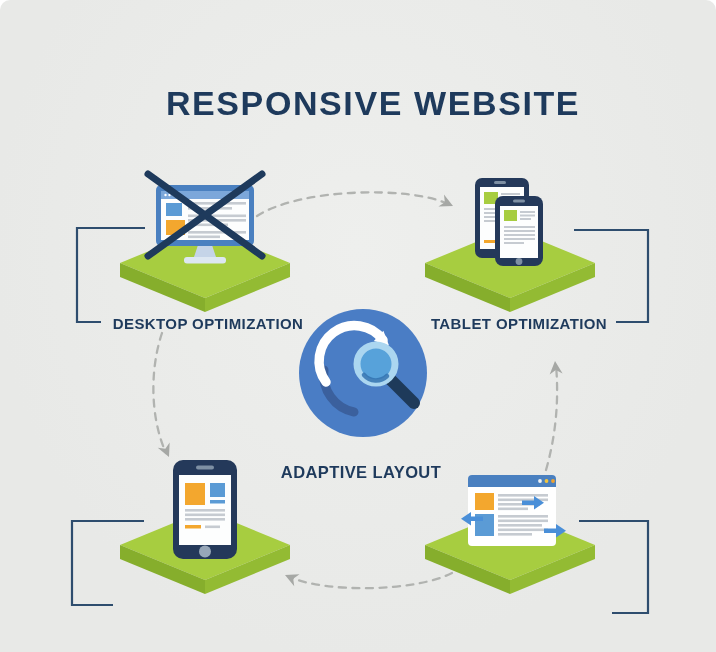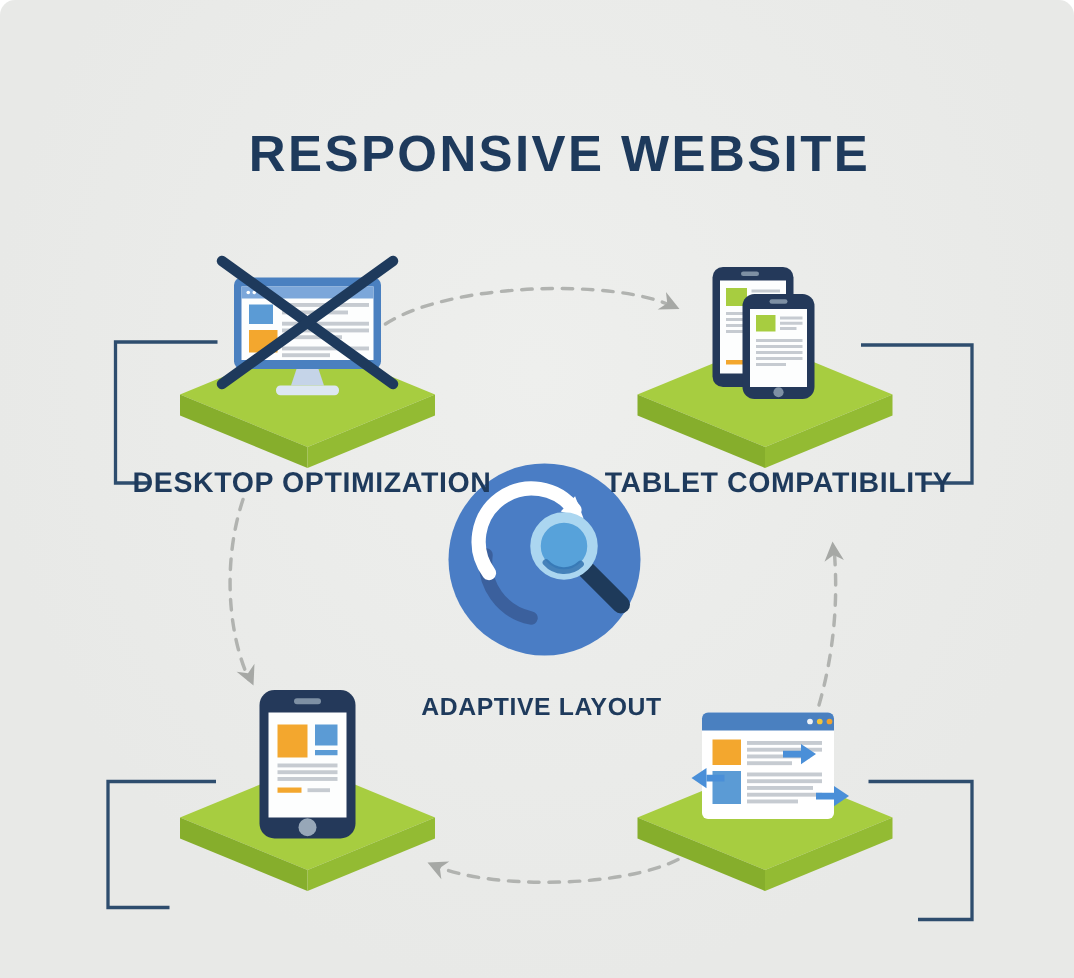--- a/index.html
+++ b/index.html
@@ -11,21 +11,21 @@
   }
   .title{
     position:absolute;left:357px;top:68px;transform:translateX(-50%);
     margin:16px;font-size:34px;font-weight:bold;letter-spacing:1.6px;
     color:var(--heading-navy,#1e3a5c);white-space:nowrap;
   }
   .overlay{position:absolute;left:0;top:0;width:716px;height:652px;}
   .node-icon{position:absolute;width:210px;height:170px;}
   .node-label{
     position:absolute;transform:translate(-50%,-50%);
-    font-weight:bold;font-size:19px;letter-spacing:.4px;
+    font-weight:bold;font-size:15px;letter-spacing:.4px;
     color:var(--heading-navy,#1e3a5c);white-space:nowrap;
   }
   .center-label{font-size:16.5px;}
   
   .pt{fill:var(--platform-top,#a7cd40);}
   .pl{fill:var(--platform-left,#86ae2c);}
   .pr{fill:var(--platform-right,#93bb33);}
   .navy{fill:var(--device-navy,#24395a);}
   .sq-orange{fill:var(--orange,#f3a72e);}
   .sq-blue{fill:var(--content-blue,#5b9bd5);}
@@ -173,16 +173,16 @@
     <circle cx="75" cy="73" r="64" fill="#4a7dc5"></circle>
     <path d="M 66 112 A 38 38 0 0 1 36 70" stroke="#3b609d" stroke-width="9" stroke-linecap="round" fill="none"></path>
     <path d="M 38 82 A 35 35 0 0 1 95 40" stroke="#ffffff" stroke-width="9.5" stroke-linecap="round" fill="none"></path>
     <polygon points="101,45.5 95.4,30.8 85.8,41" fill="#ffffff"></polygon>
     <line x1="103" y1="80" x2="126" y2="103" stroke="#1e3a5a" stroke-width="12" stroke-linecap="round"></line>
     <circle cx="88" cy="64" r="19" fill="#57a2da" stroke="#abd6f0" stroke-width="7"></circle>
     <path d="M 76 75 A 16 16 0 0 0 99 76" stroke="#3273b0" stroke-width="4.5" stroke-linecap="round" fill="none" opacity="0.85"></path>
   </svg>
 
   <div class="node-label" style="left:208px;top:323px">DESKTOP OPTIMIZATION</div>
-  <div class="node-label" style="left:519px;top:323px">TABLET COMPATIBILITY</div>
+  <div class="node-label" style="left:519px;top:323px">TABLET OPTIMIZATION</div>
   <div class="node-label center-label" style="left:361px;top:472px">ADAPTIVE LAYOUT</div>
 
 </div>
 
 </body></html>

